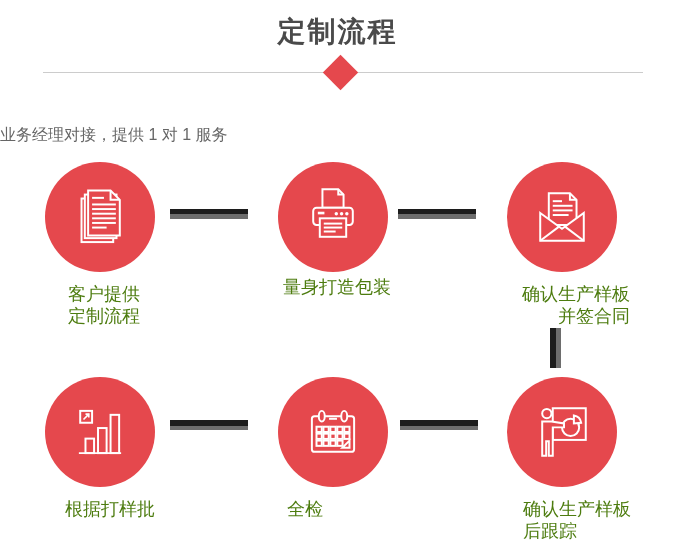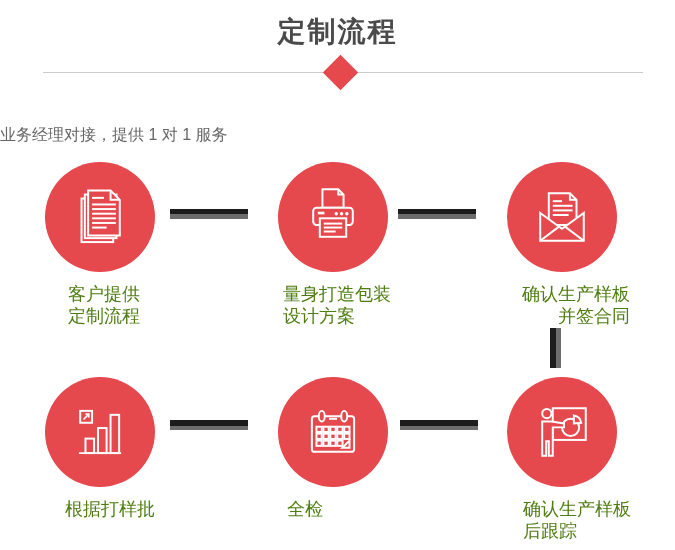--- a/index.html
+++ b/index.html
@@ -28,21 +28,21 @@
 
   
   .c1 { left:45px;  top:162px; }
   .c2 { left:278px; top:162px; }
   .c3 { left:507px; top:162px; }
   .c4 { left:45px;  top:377px; }
   .c5 { left:278px; top:377px; }
   .c6 { left:507px; top:377px; }
   
   .l1 { left:68px;  top:283px; }
-  .l2 { left:283px; top:283px; }
+  .l2 { left:283px; top:276px;text-align:center; }
   .l3 { left:522px; top:283px;text-align:right; }
   .l4 { left:65px;  top:498px; }
   .l5 { left:287px; top:498px; }
   .l6 { left:523px; top:498px; }
   
   .h1 { left:170px; top:209px; }
   .h2 { left:398px; top:209px; }
   .h3 { left:170px; top:420px; }
   .h4 { left:400px; top:420px; }
   .v1 { left:550px; top:328px; }
@@ -91,21 +91,20 @@
       <circle class="fw" cx="63" cy="45" r="2.6"></circle>
       <circle class="fw" cx="71" cy="45" r="2.6"></circle>
       <rect class="fr" x="30" y="52" width="40" height="28"></rect>
       <line class="st" x1="36" y1="60" x2="64" y2="60"></line>
       <line class="st" x1="36" y1="66" x2="64" y2="66"></line>
       <line class="st" x1="36" y1="72" x2="54" y2="72"></line>
     </svg>
   </div>
   <div class="label l2">
     <span>量身打造包装</span>
-    <span>设计方案</span>
   </div>
 
   <div class="circle c3">
     <svg viewBox="0 0 100 100">
       <polygon class="fr" points="30,14 62,14 72,24 72,62 30,62"></polygon>
       <polyline class="st" points="62,14 62,24 72,24"></polyline>
       <line class="st" x1="36" y1="26" x2="50" y2="26"></line>
       <line class="st" x1="36" y1="33" x2="66" y2="33"></line>
       <line class="st" x1="36" y1="40" x2="66" y2="40"></line>
       <line class="st" x1="36" y1="47" x2="60" y2="47"></line>

